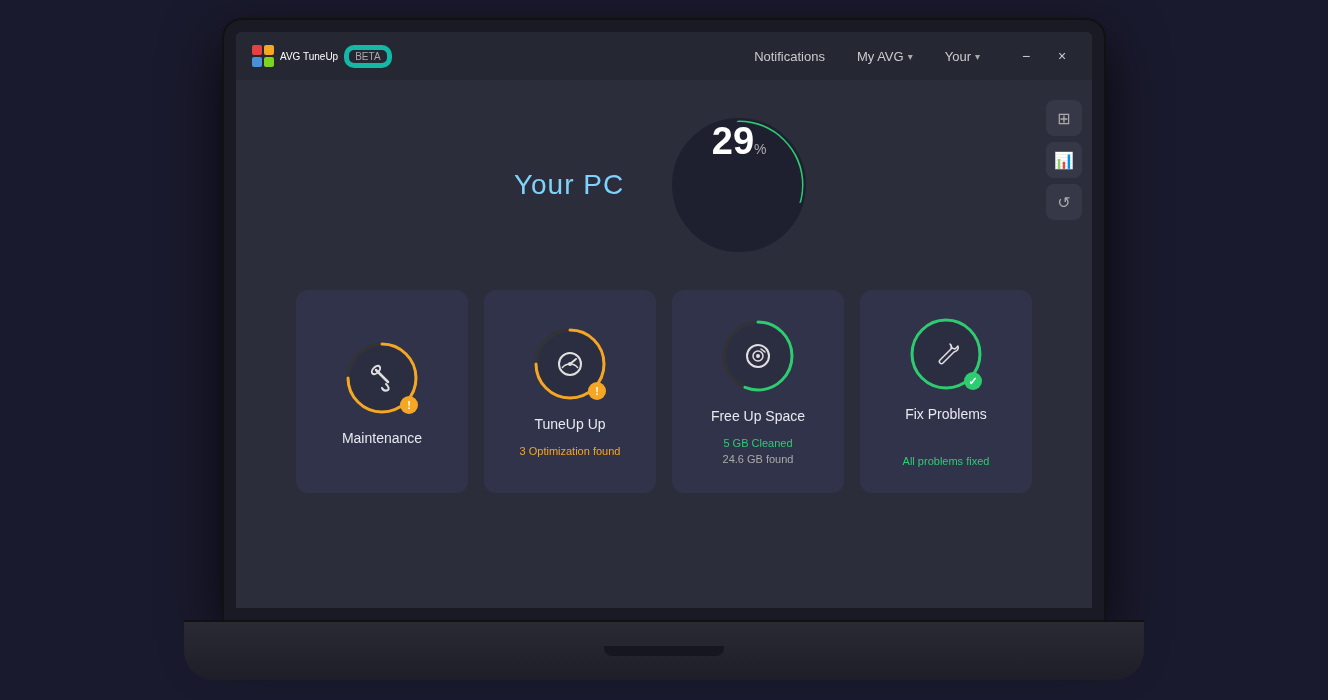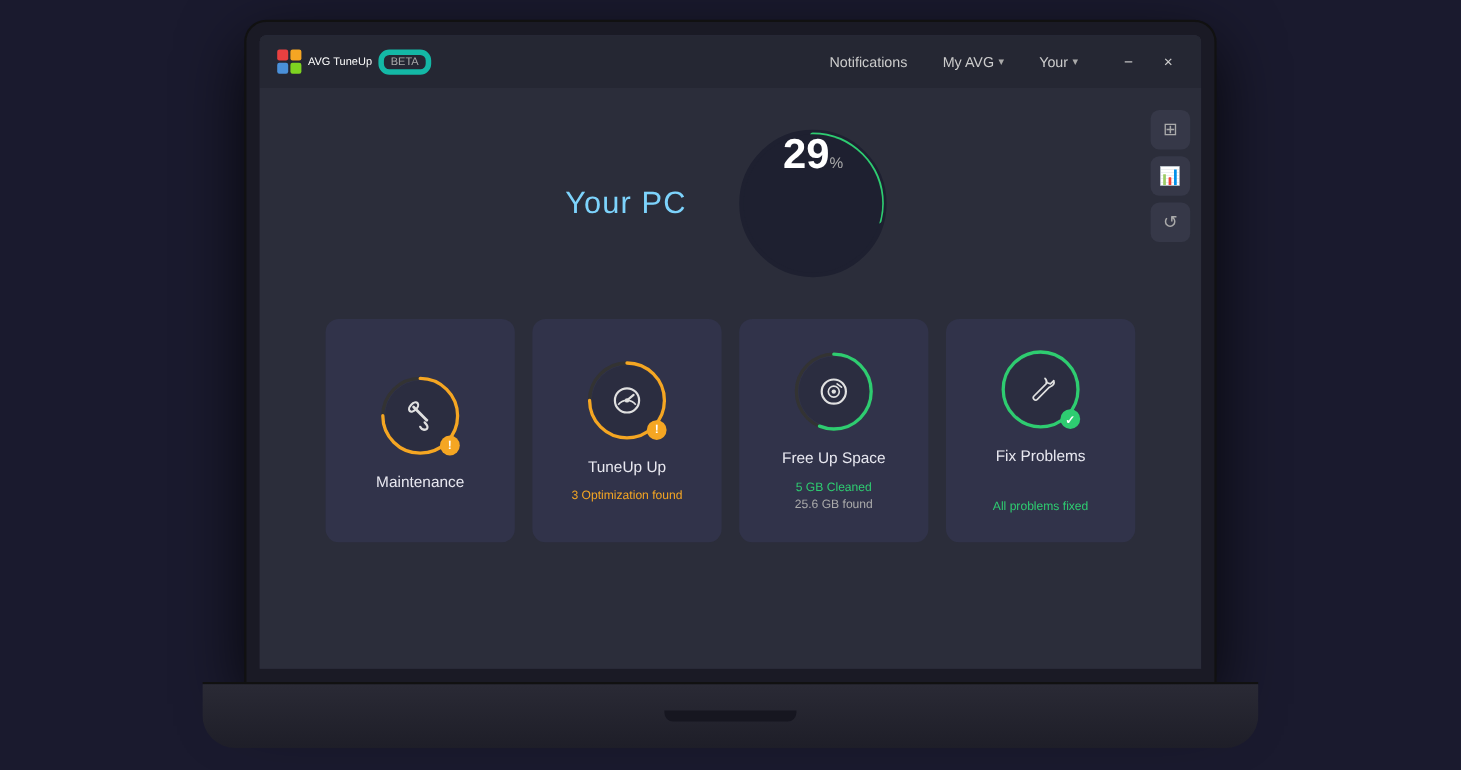--- a/index.html
+++ b/index.html
@@ -458,21 +458,21 @@
                   <circle cx="16" cy="16" r="11" stroke="#e0e0e0" stroke-width="2"></circle>
                   <circle cx="16" cy="16" r="5" stroke="#e0e0e0" stroke-width="1.5"></circle>
                   <circle cx="16" cy="16" r="2" fill="#e0e0e0"></circle>
                   <line x1="19" y1="9" x2="23" y2="12" stroke="#e0e0e0" stroke-width="1.5" stroke-linecap="round"></line>
                 </svg>
               </div>
             </div>
             <span class="card-title">Free Up Space</span>
             <div>
               <div class="card-subtitle info">5 GB Cleaned</div>
-              <div class="card-subtitle" style="color:#aaa">25.6 GB found</div>
+              <div class="card-subtitle" style="color:#aaa">24.6 GB found</div>
             </div>
           </div>
 
           <div class="card">
             <div class="card-icon-wrapper">
               <svg class="ring" width="80" height="80" viewBox="0 0 80 80">
                 <circle cx="40" cy="40" r="34" fill="none" stroke="#333" stroke-width="3"></circle>
                 <circle cx="40" cy="40" r="34" fill="none" stroke="#2ecc71" stroke-width="3" stroke-dasharray="214 0" stroke-linecap="round" transform="rotate(-90 40 40)"></circle>
               </svg>
               <div class="card-icon-inner">

